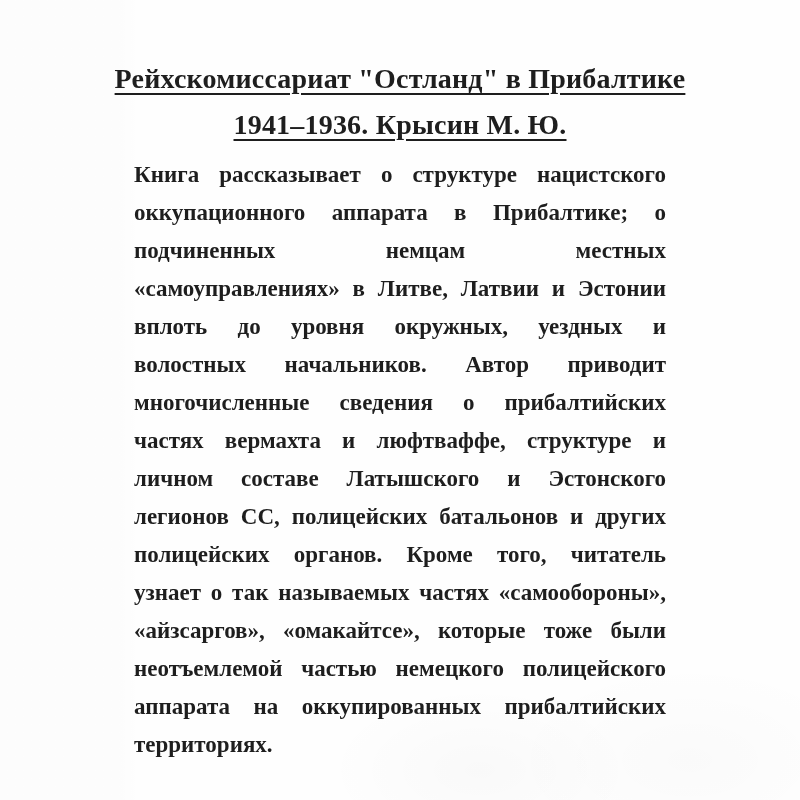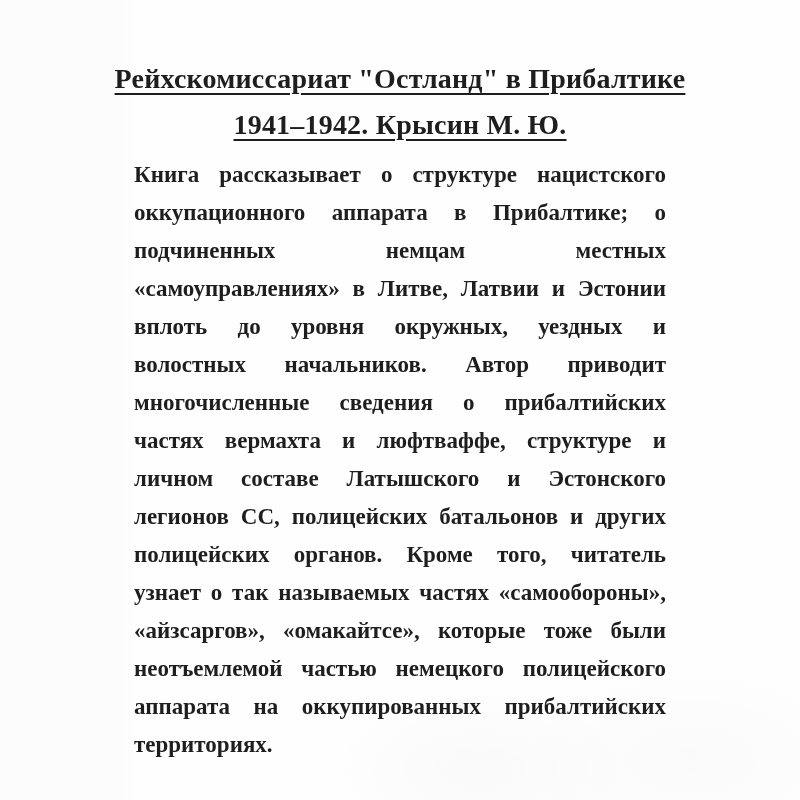--- a/index.html
+++ b/index.html
@@ -56,16 +56,16 @@
   }
 </style>
 </head>
 <body>
 
 <div class="scan-tint"></div>
 
 <div class="doc">
   <h1 class="title">
     <span class="title-line">Рейхскомиссариат "Остланд" в Прибалтике</span>
-    <span class="title-line">1941–1942. Крысин М. Ю.</span>
+    <span class="title-line">1941–1936. Крысин М. Ю.</span>
   </h1>
   <p class="body-paragraph">Книга рассказывает о структуре нацистского оккупационного аппарата в Прибалтике; о подчиненных немцам местных «самоуправлениях» в Литве, Латвии и Эстонии вплоть до уровня окружных, уездных и волостных начальников. Автор приводит многочисленные сведения о прибалтийских частях вермахта и люфтваффе, структуре и личном составе Латышского и Эстонского легионов СС, полицейских батальонов и других полицейских органов. Кроме того, читатель узнает о так называемых частях «самообороны», «айзсаргов», «омакайтсе», которые тоже были неотъемлемой частью немецкого полицейского аппарата на оккупированных прибалтийских территориях.</p>
 </div>
 
 </body></html>

